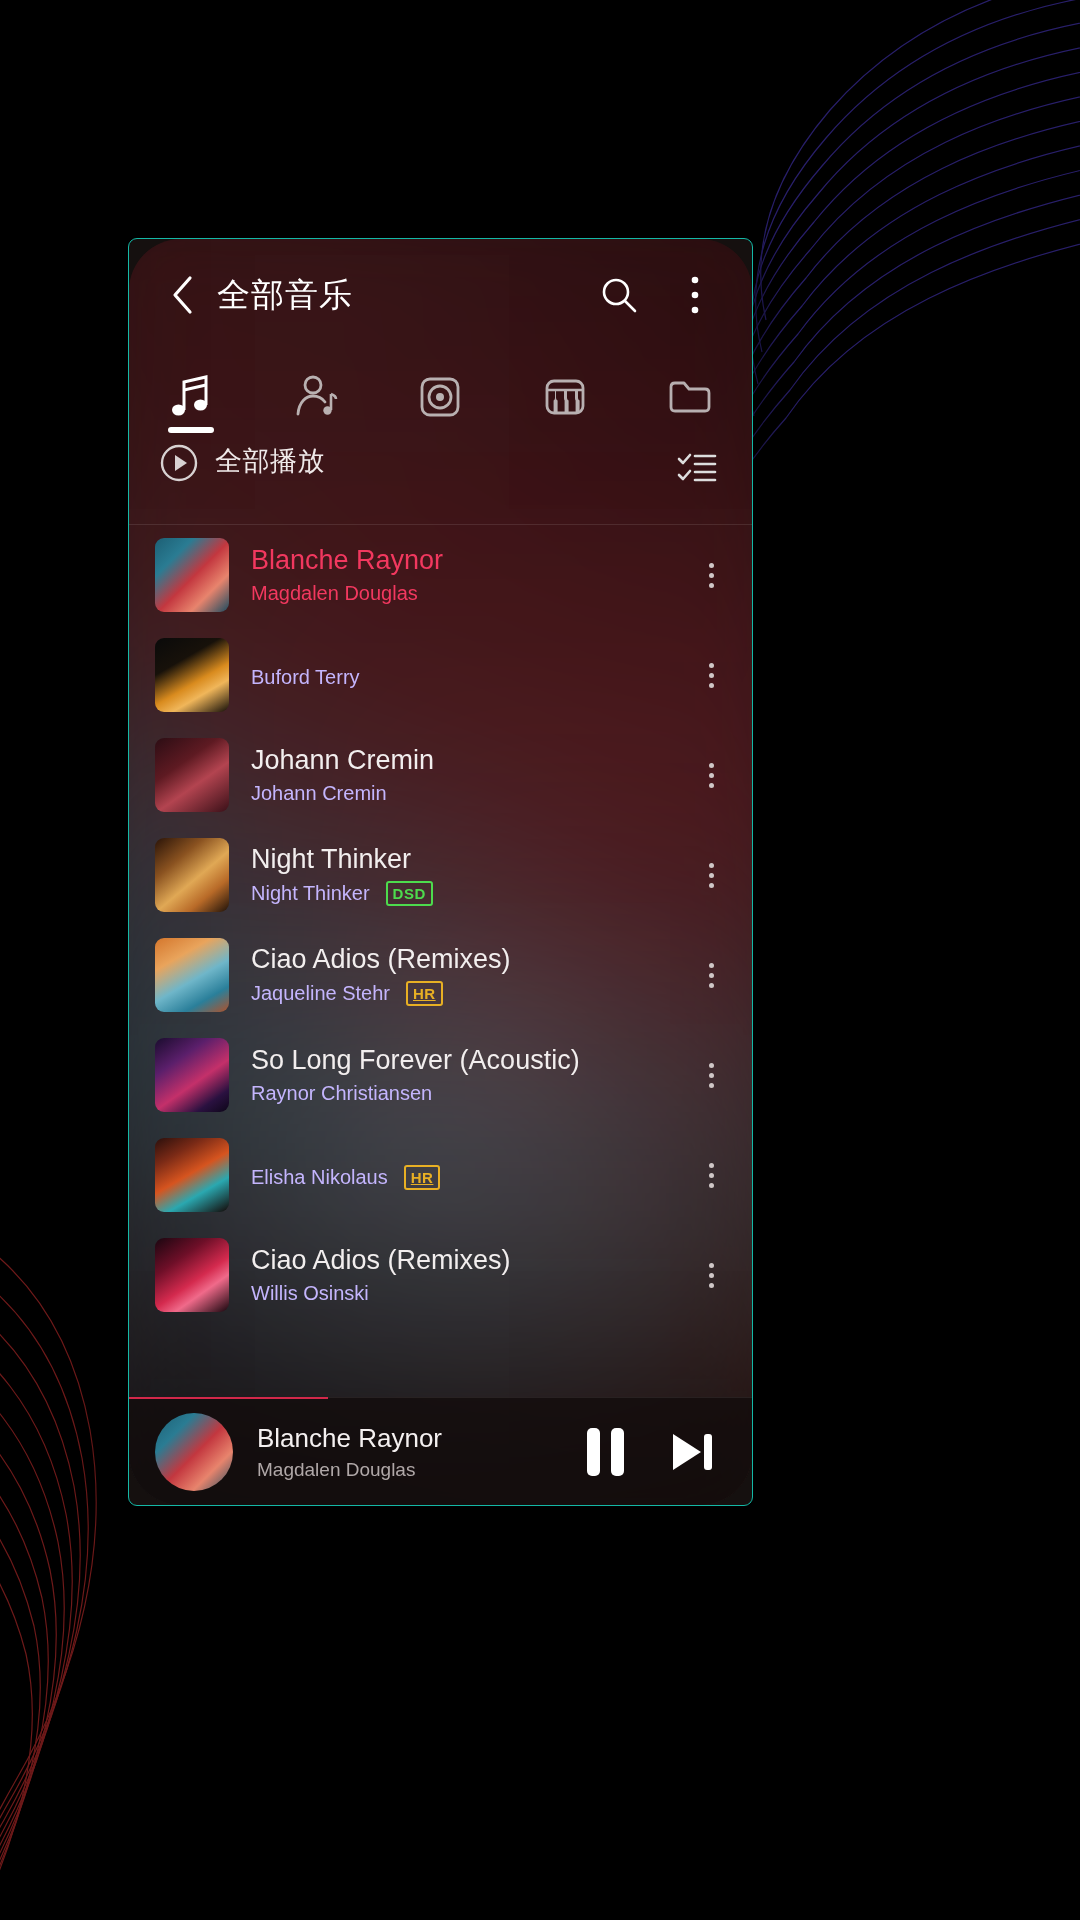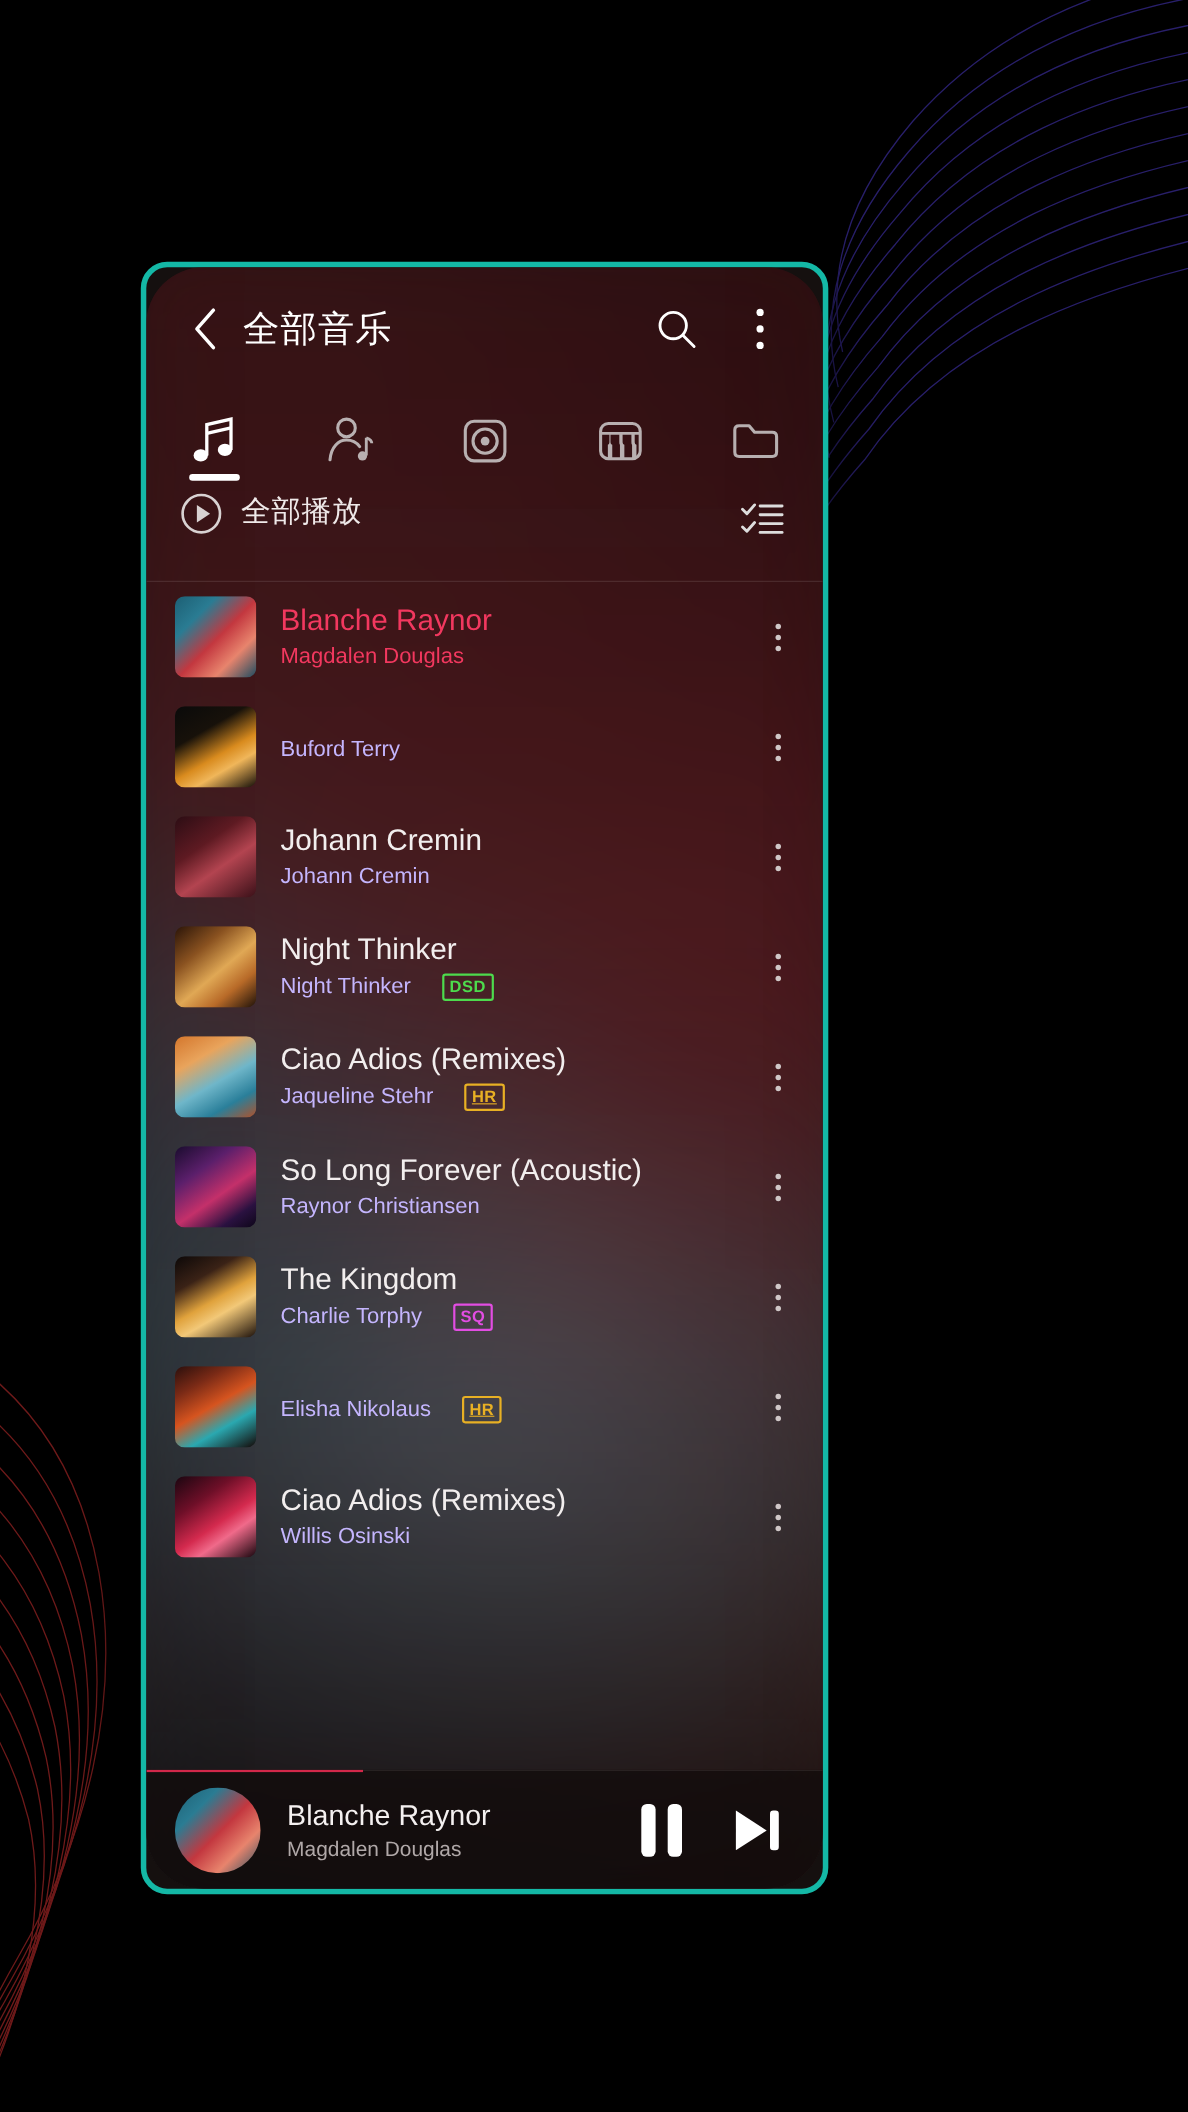--- a/index.html
+++ b/index.html
@@ -13,23 +13,23 @@
   
   #backdrop { position:absolute; inset:0; background:#000; overflow:hidden; }
   #backdrop svg { position:absolute; }
   .bg-tr { top:-40px; right:-60px; }
   .bg-bl { bottom:-40px; left:-80px; }
 
   
   #phone {
     position:absolute;
     left:128px; top:238px;
-    width:625px; height:1484px;
-    border-radius:24px;
-    border:5px solid #14b8a6;
+    width:625px; height:1268px;
+    border-radius:9px;
+    border:1px solid #14b8a6;
     background:#15100f;
     overflow:hidden;
     box-shadow:0 18px 60px rgba(0,0,0,.85);
   }
   #phone-inner { position:absolute; inset:0; border-radius:52px; overflow:hidden; }
 
   
   .wash { position:absolute; inset:-70px; filter:blur(58px); opacity:.95; }
   .w1 { background:
       radial-gradient(circle at 12% 8%,  #4a1b1e 0%, transparent 46%),
@@ -71,21 +71,21 @@
   
   #song-list { flex:1 1 auto; overflow:hidden; }
   .row { height:100px; display:flex; align-items:center; padding:0 18px 0 26px; }
   .art { width:74px; height:74px; border-radius:9px; flex:0 0 auto; overflow:hidden; position:relative; }
   .art i { position:absolute; inset:0; display:block; }
   .meta { flex:1; min-width:0; margin-left:22px; }
   .ttl { font-size:27px; color:#f2eeee; white-space:nowrap; overflow:hidden; text-overflow:ellipsis; line-height:1.18; }
   .sub-line { display:flex; align-items:center; margin-top:5px; }
   .sub { font-size:20px; color:#c4b5fd; white-space:nowrap; overflow:hidden; text-overflow:ellipsis; }
   .row.playing .ttl, .row.playing .sub { color:#f2385f; }
-  .badge { margin-left:28px; font-size:15px; line-height:1; padding:3px 5px; border-radius:3px;
+  .badge { margin-left:16px; font-size:15px; line-height:1; padding:3px 5px; border-radius:3px;
            border:2px solid currentColor; font-weight:bold; letter-spacing:.5px; flex:0 0 auto; }
   .badge.dsd { color:#4ddb4d; }
   .badge.hr  { color:#e8b024;text-decoration:underline; }
   .badge.sq  { color:#e24de2; }
   .kebab { width:46px; height:58px; display:flex; flex-direction:column; align-items:center; justify-content:center; gap:5px; flex:0 0 auto; }
   .kebab span { width:5px; height:5px; border-radius:50%; background:#cfc7c7; display:block; }
   .row.playing .kebab span { background:#cfc7c7; }
 
   
   #mini-player { flex:0 0 auto; height:108px; display:flex; align-items:center; padding:0 26px;
@@ -351,37 +351,20 @@
               </div>
             </div>
             <div class="kebab">
               <span></span>
               <span></span>
               <span></span>
             </div>
           </div>
           <div class="row">
             <div class="art">
-              <i class="a6"></i>
-            </div>
-            <div class="meta">
-              <div class="ttl">The Kingdom</div>
-              <div class="sub-line">
-                <div class="sub">Charlie Torphy</div>
-                <span class="badge sq">SQ</span>
-              </div>
-            </div>
-            <div class="kebab">
-              <span></span>
-              <span></span>
-              <span></span>
-            </div>
-          </div>
-          <div class="row">
-            <div class="art">
               <i class="a7"></i>
             </div>
             <div class="meta">
               <div class="sub-line">
                 <div class="sub">Elisha Nikolaus</div>
                 <span class="badge hr">HR</span>
               </div>
             </div>
             <div class="kebab">
               <span></span>

